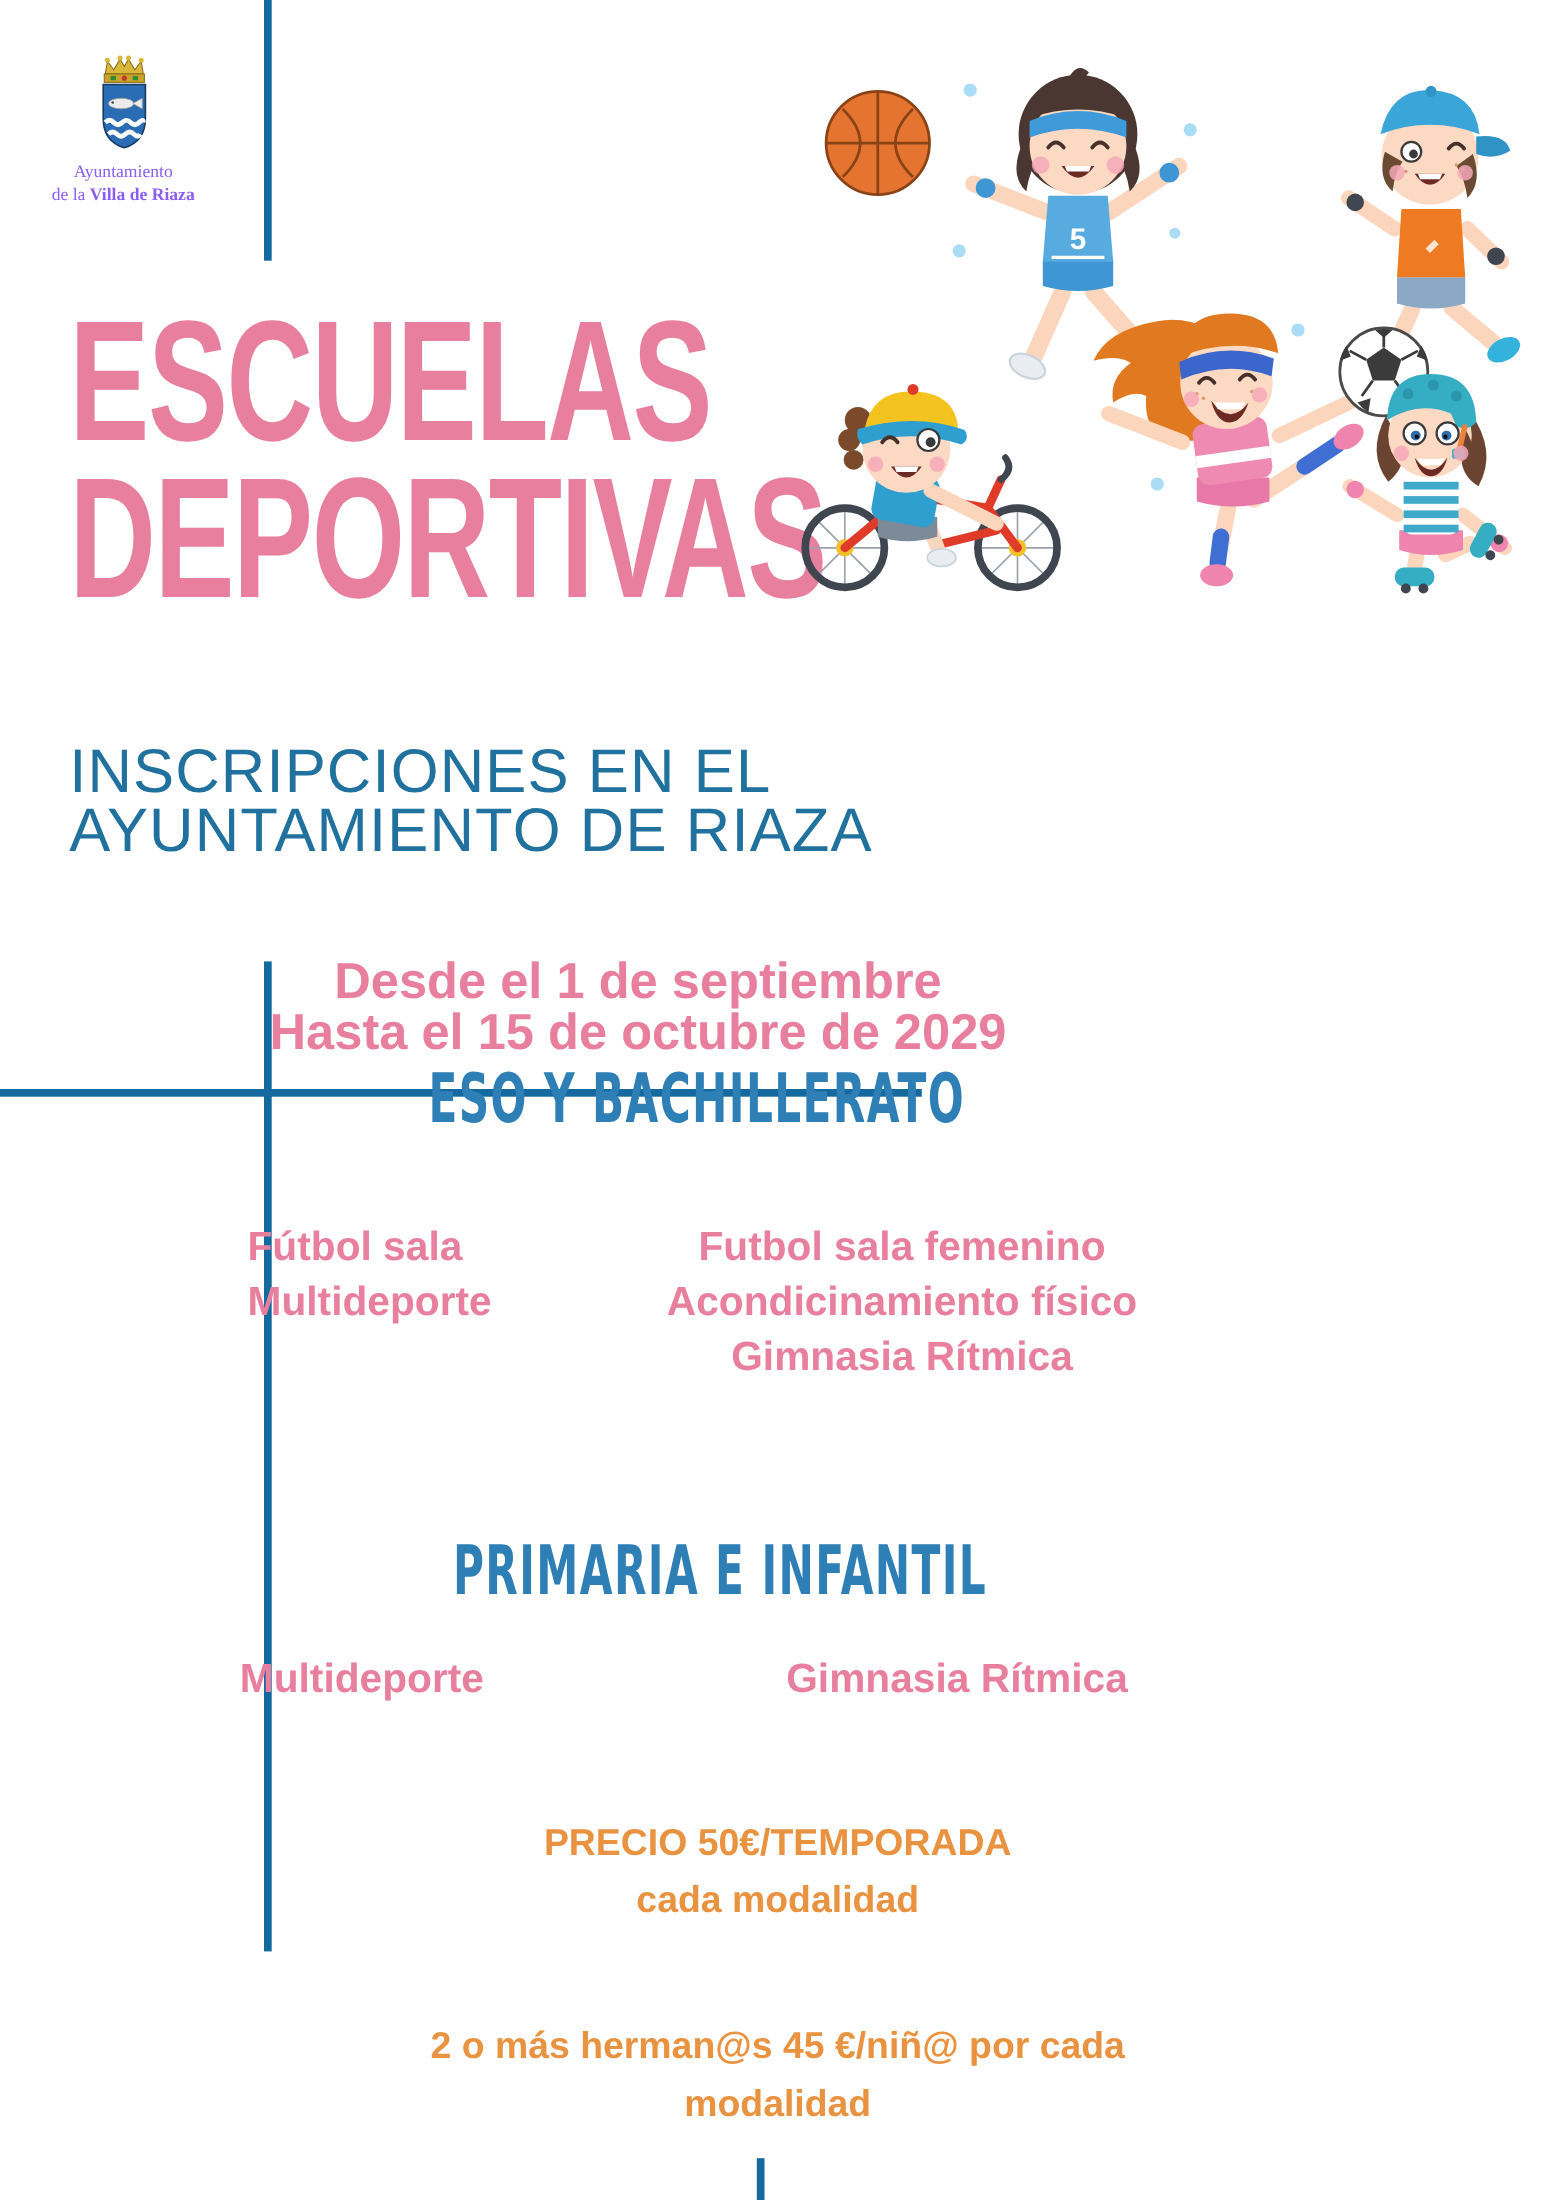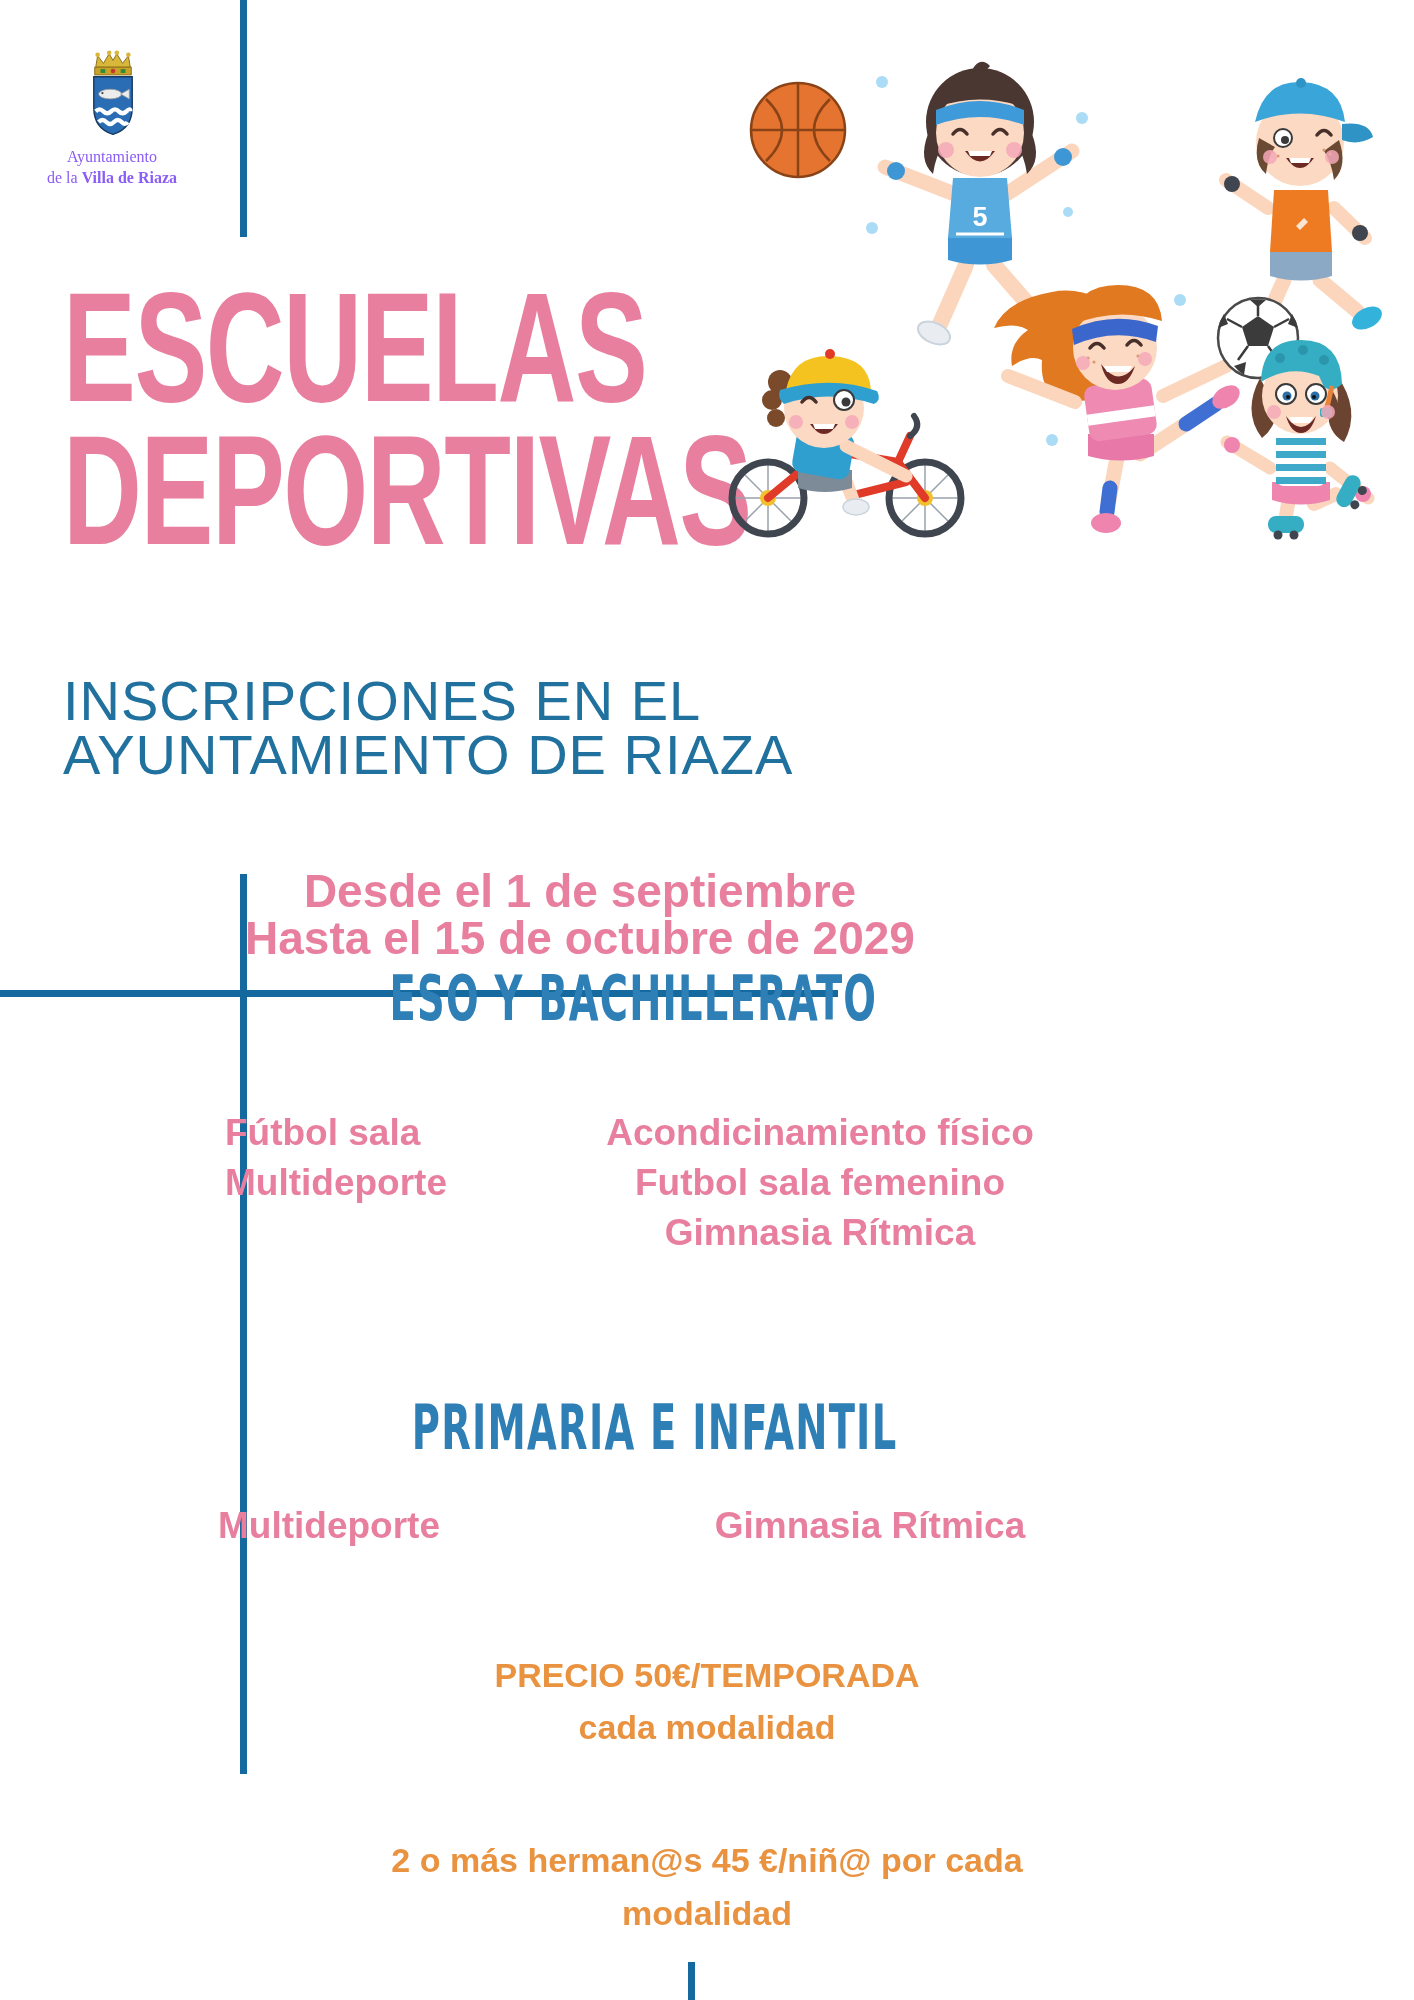--- a/index.html
+++ b/index.html
@@ -112,22 +112,22 @@
 
   <div class="abs dates" id="date1">Desde el 1 de septiembre</div>
   <div class="abs dates" id="date2">Hasta el 15 de octubre de 2029</div>
 
   <div class="abs heading" id="head-eso"><span>ESO Y BACHILLERATO</span></div>
   <div class="abs sport" id="eso-left">
     <div>Fútbol sala</div>
     <div>Multideporte</div>
   </div>
   <div class="abs sport" id="eso-right">
+    <div>Futbol sala femenino</div>
     <div>Acondicinamiento físico</div>
-    <div>Futbol sala femenino</div>
     <div>Gimnasia Rítmica</div>
   </div>
 
   <div class="abs heading" id="head-pri"><span>PRIMARIA E INFANTIL</span></div>
   <div class="abs sport" id="pri-left">Multideporte</div>
   <div class="abs sport" id="pri-right">Gimnasia Rítmica</div>
 
   <div class="abs price" id="price1">PRECIO 50€/TEMPORADA</div>
   <div class="abs price" id="price2">cada modalidad</div>
   <div class="abs price" id="price3">2 o más herman@s 45 €/niñ@ por cada</div>

